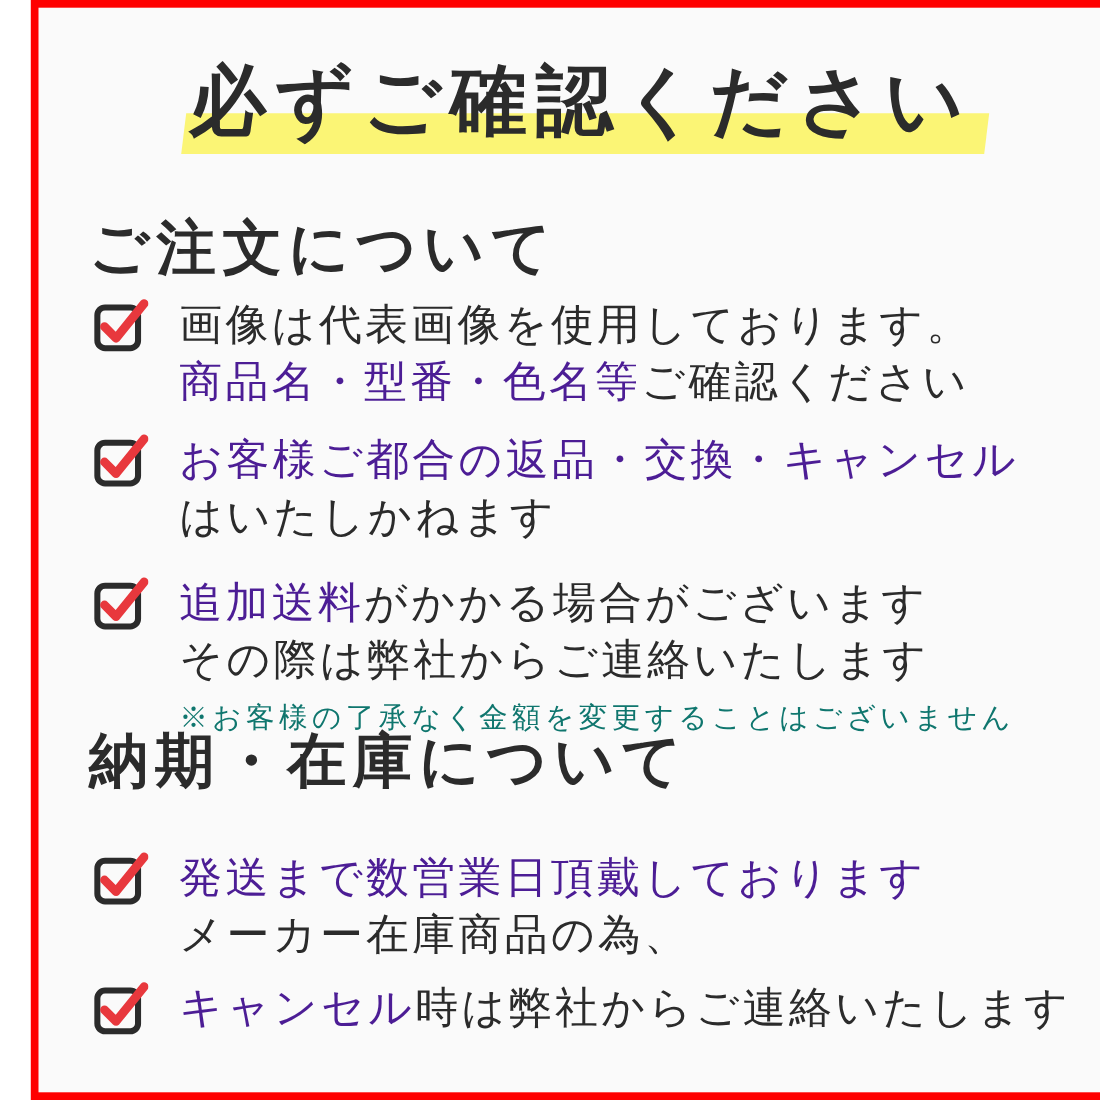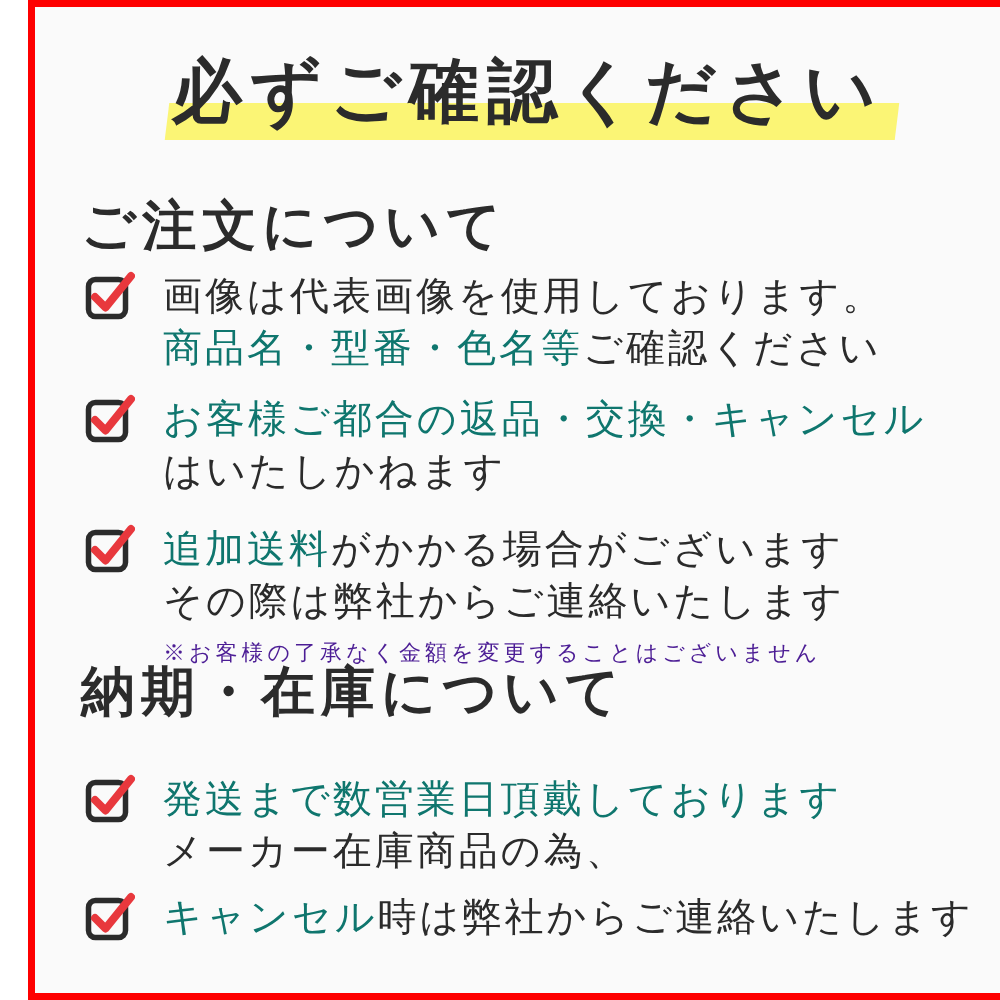--- a/index.html
+++ b/index.html
@@ -34,25 +34,25 @@
     letter-spacing: 6px; color: #2b2b2b; white-space: nowrap;
   }
   .item {
     position: absolute; left: 50px; right: 20px;
     display: flex; align-items: flex-start; gap: 20px;
   }
   .cb { flex: 0 0 50px; width: 50px; height: 50px; margin-top: 0; }
   .txt { margin-left: 8px; }
   .line { font-size: 39px; line-height: 52px; letter-spacing: 3px; white-space: nowrap; }
   .black { color: #2b2b2b; }
-  .red { color: #0f766e; }
+  .red { color: #4c1d95; }
   .note {
     margin-top: 9px; margin-left: 0px;
-    font-size: 22px; line-height: 34px; letter-spacing: 4px;
-    color: #4c1d95; white-space: nowrap;
+    font-size: 26px; line-height: 34px; letter-spacing: 4px;
+    color: #0f766e; white-space: nowrap;
   }
 </style>
 </head>
 <body>
 
 <div class="frame">
 
   <div class="highlight"></div>
   <div class="title-wrap">
     <div class="title">必ずご確認ください</div>

